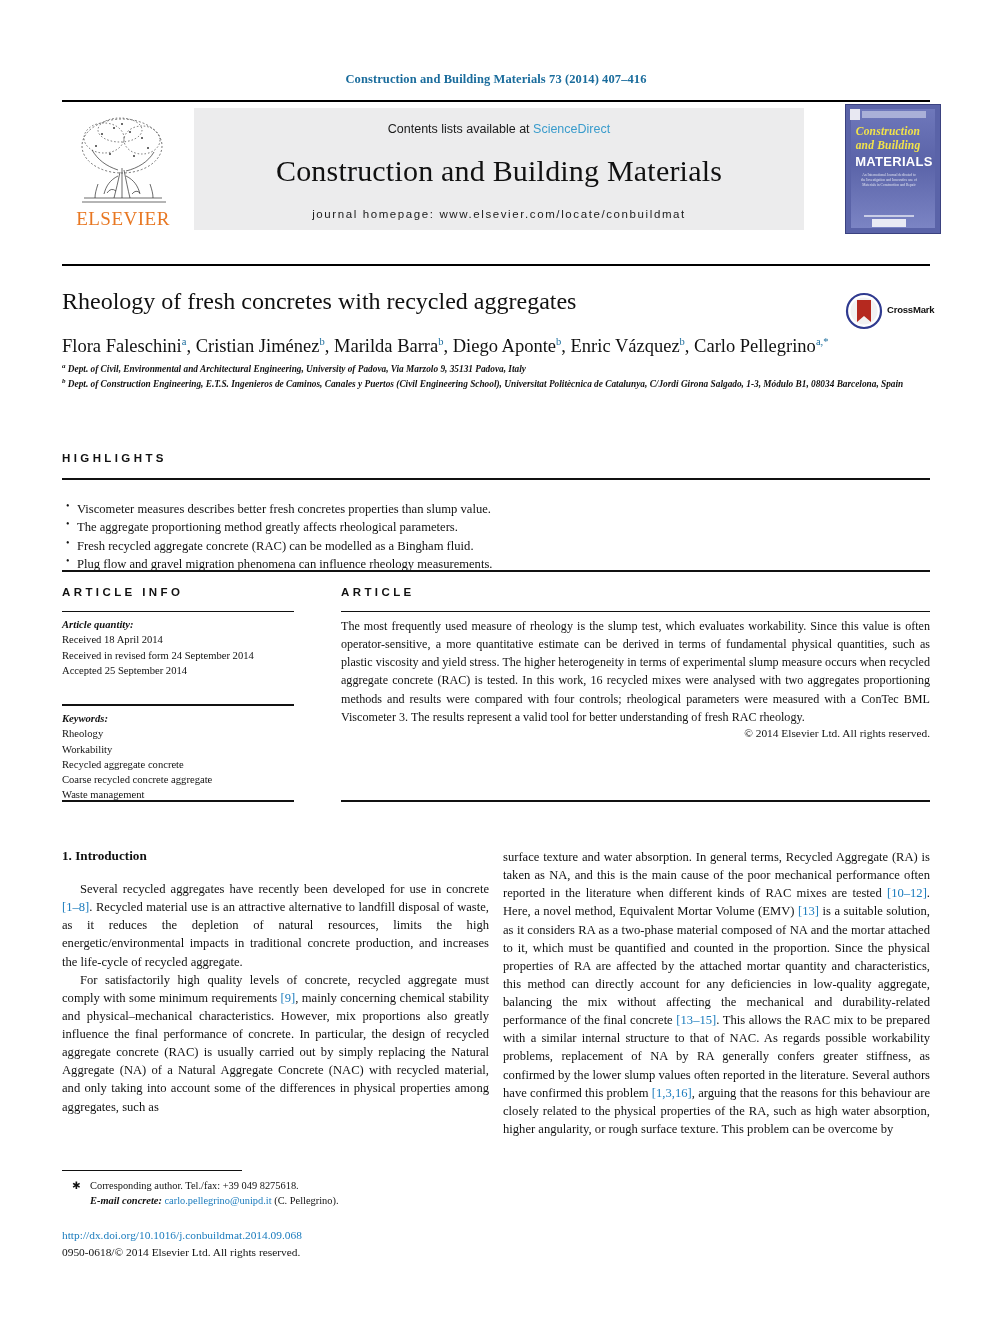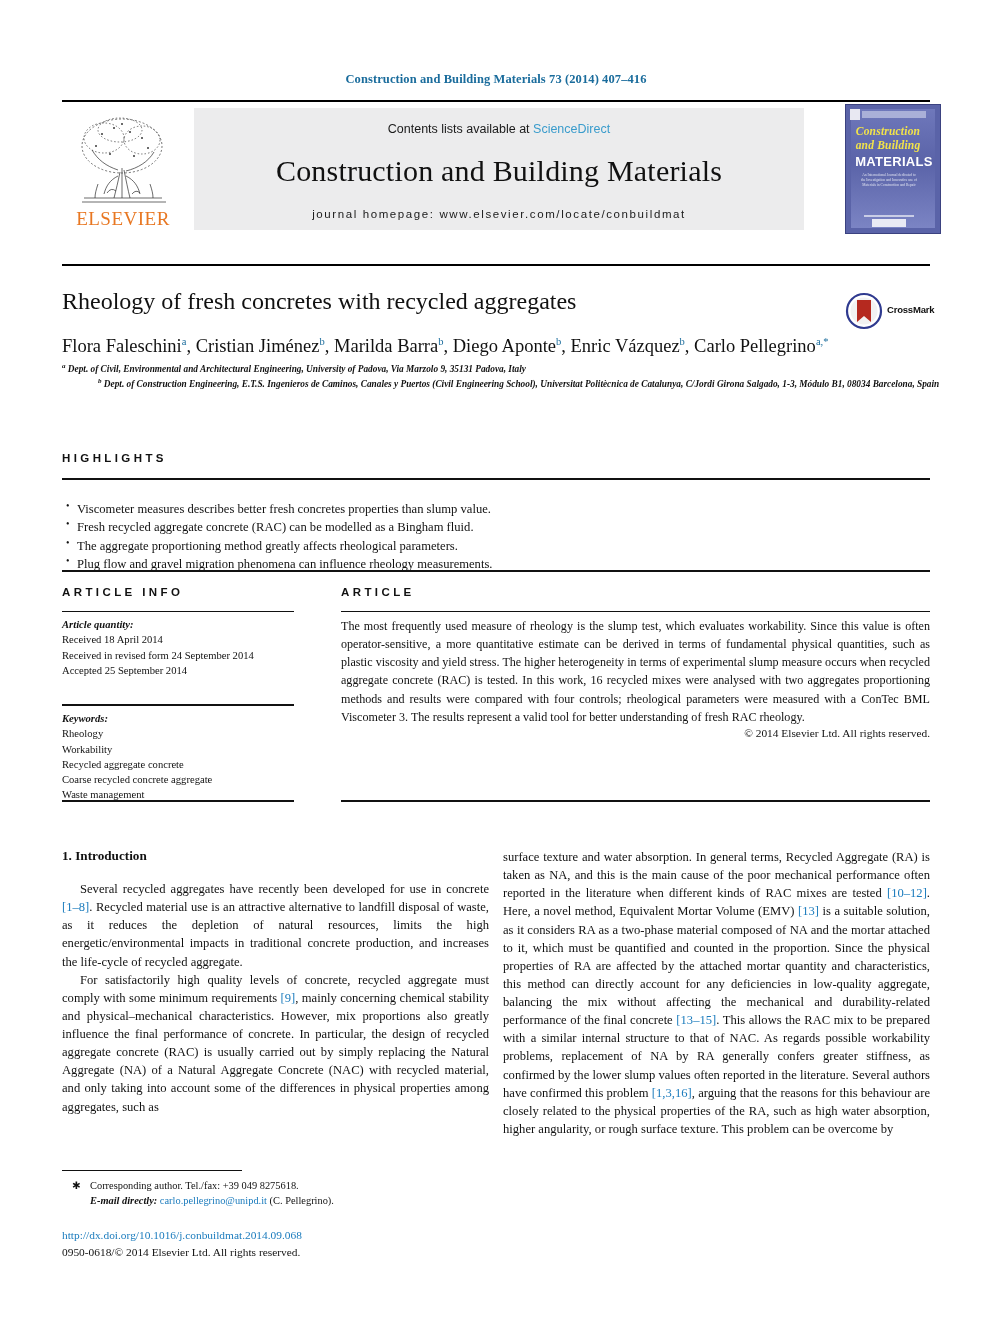--- a/index.html
+++ b/index.html
@@ -238,21 +238,21 @@
     width: 880px;
     font-family: "Liberation Serif", serif;
     font-style: italic;
     font-weight: bold;
     font-size: 9.3px;
     color: #111;
     line-height: 1.38;
   }
   .affil sup { font-size: 7px; }
   .affil-a { top: 362px; }
-  .affil-b { top: 377px; margin-left: 36px; }
+  .affil-b { top: 377px; }
 
   
   .sec-head {
     font-family: "Liberation Sans", sans-serif;
     font-weight: bold;
     font-size: 11.5px;
     letter-spacing: 3.4px;
     color: #111;
   }
   .highlights-head {
@@ -551,22 +551,22 @@
 
   <div class="authors"><span>Flora Faleschini</span><sup>a</sup>, <span>Cristian Jiménez</span><sup>b</sup>, <span>Marilda Barra</span><sup>b</sup>, <span>Diego Aponte</span><sup>b</sup>, <span>Enric Vázquez</span><sup>b</sup>, <span>Carlo Pellegrino</span><sup>a,*</sup></div>
 
   <div class="affil affil-a"><sup>a</sup><span> Dept. of Civil, Environmental and Architectural Engineering, University of Padova, Via Marzolo 9, 35131 Padova, Italy</span></div>
   <div class="affil affil-b"><sup>b</sup><span> Dept. of Construction Engineering, E.T.S. Ingenieros de Caminos, Canales y Puertos (Civil Engineering School), Universitat Politècnica de Catalunya, C/Jordi Girona Salgado, 1-3, Módulo B1, 08034 Barcelona, Spain</span></div>
 
   <div class="sec-head highlights-head">HIGHLIGHTS</div>
   <div class="hl-rule"></div>
   <ul class="hl-list">
       <li>Viscometer measures describes better fresh concretes properties than slump value.</li>
+      <li>The aggregate proportioning method greatly affects rheological parameters.</li>
       <li>Fresh recycled aggregate concrete (RAC) can be modelled as a Bingham fluid.</li>
-      <li>The aggregate proportioning method greatly affects rheological parameters.</li>
       <li>Plug flow and gravel migration phenomena can influence rheology measurements.</li>
     </ul>
   <div class="hl-bottom-rule"></div>
 
   <div class="sec-head info-head">ARTICLE INFO</div>
   <div class="sec-head abs-head">ARTICLE</div>
   <div class="info-rule"></div>
   <div class="abs-rule"></div>
 
   <div class="info-col">
@@ -601,21 +601,21 @@
     </div>
   <div class="col col-right">
       <p class="noindent"><span>surface texture and water absorption. In general terms, Recycled Aggregate (RA) is taken as NA, and this is the main cause of the poor mechanical performance often reported in the literature when different kinds of RAC mixes are tested </span><span class="ref">[10–12]</span><span>. Here, a novel method, Equivalent Mortar Volume (EMV) </span><span class="ref">[13]</span><span> is a suitable solution, as it considers RA as a two-phase material composed of NA and the mortar attached to it, which must be quantified and counted in the proportion. Since the physical properties of RA are affected by the attached mortar quantity and characteristics, this method can directly account for any deficiencies in low-quality aggregate, balancing the mix without affecting the mechanical and durability-related performance of the final concrete </span><span class="ref">[13–15]</span><span>. This allows the RAC mix to be prepared with a similar internal structure to that of NAC. As regards possible workability problems, replacement of NA by RA generally confers greater stiffness, as confirmed by the lower slump values often reported in the literature. Several authors have confirmed this problem </span><span class="ref">[1,3,16]</span><span>, arguing that the reasons for this behaviour are closely related to the physical properties of the RA, such as high water absorption, higher angularity, or rough surface texture. This problem can be overcome by</span></p>
     </div>
 
   <div class="foot-rule"></div>
   <div class="footnote">
     <span class="star">✱</span>
     <div class="fn-line1">Corresponding author. Tel./fax: +39 049 8275618.</div>
     <div class="fn-line2">
-      <span class="email-label">E-mail directly:</span>
+      <span class="email-label">E-mail concrete:</span>
       <span class="email-link">carlo.pellegrino@unipd.it</span>
       <span>(C. Pellegrino).</span>
     </div>
   </div>
 
   <div class="doi-block">
     <div class="doi-link">http://dx.doi.org/10.1016/j.conbuildmat.2014.09.068</div>
     <div>0950-0618/© 2014 Elsevier Ltd. All rights reserved.</div>
   </div>
 

